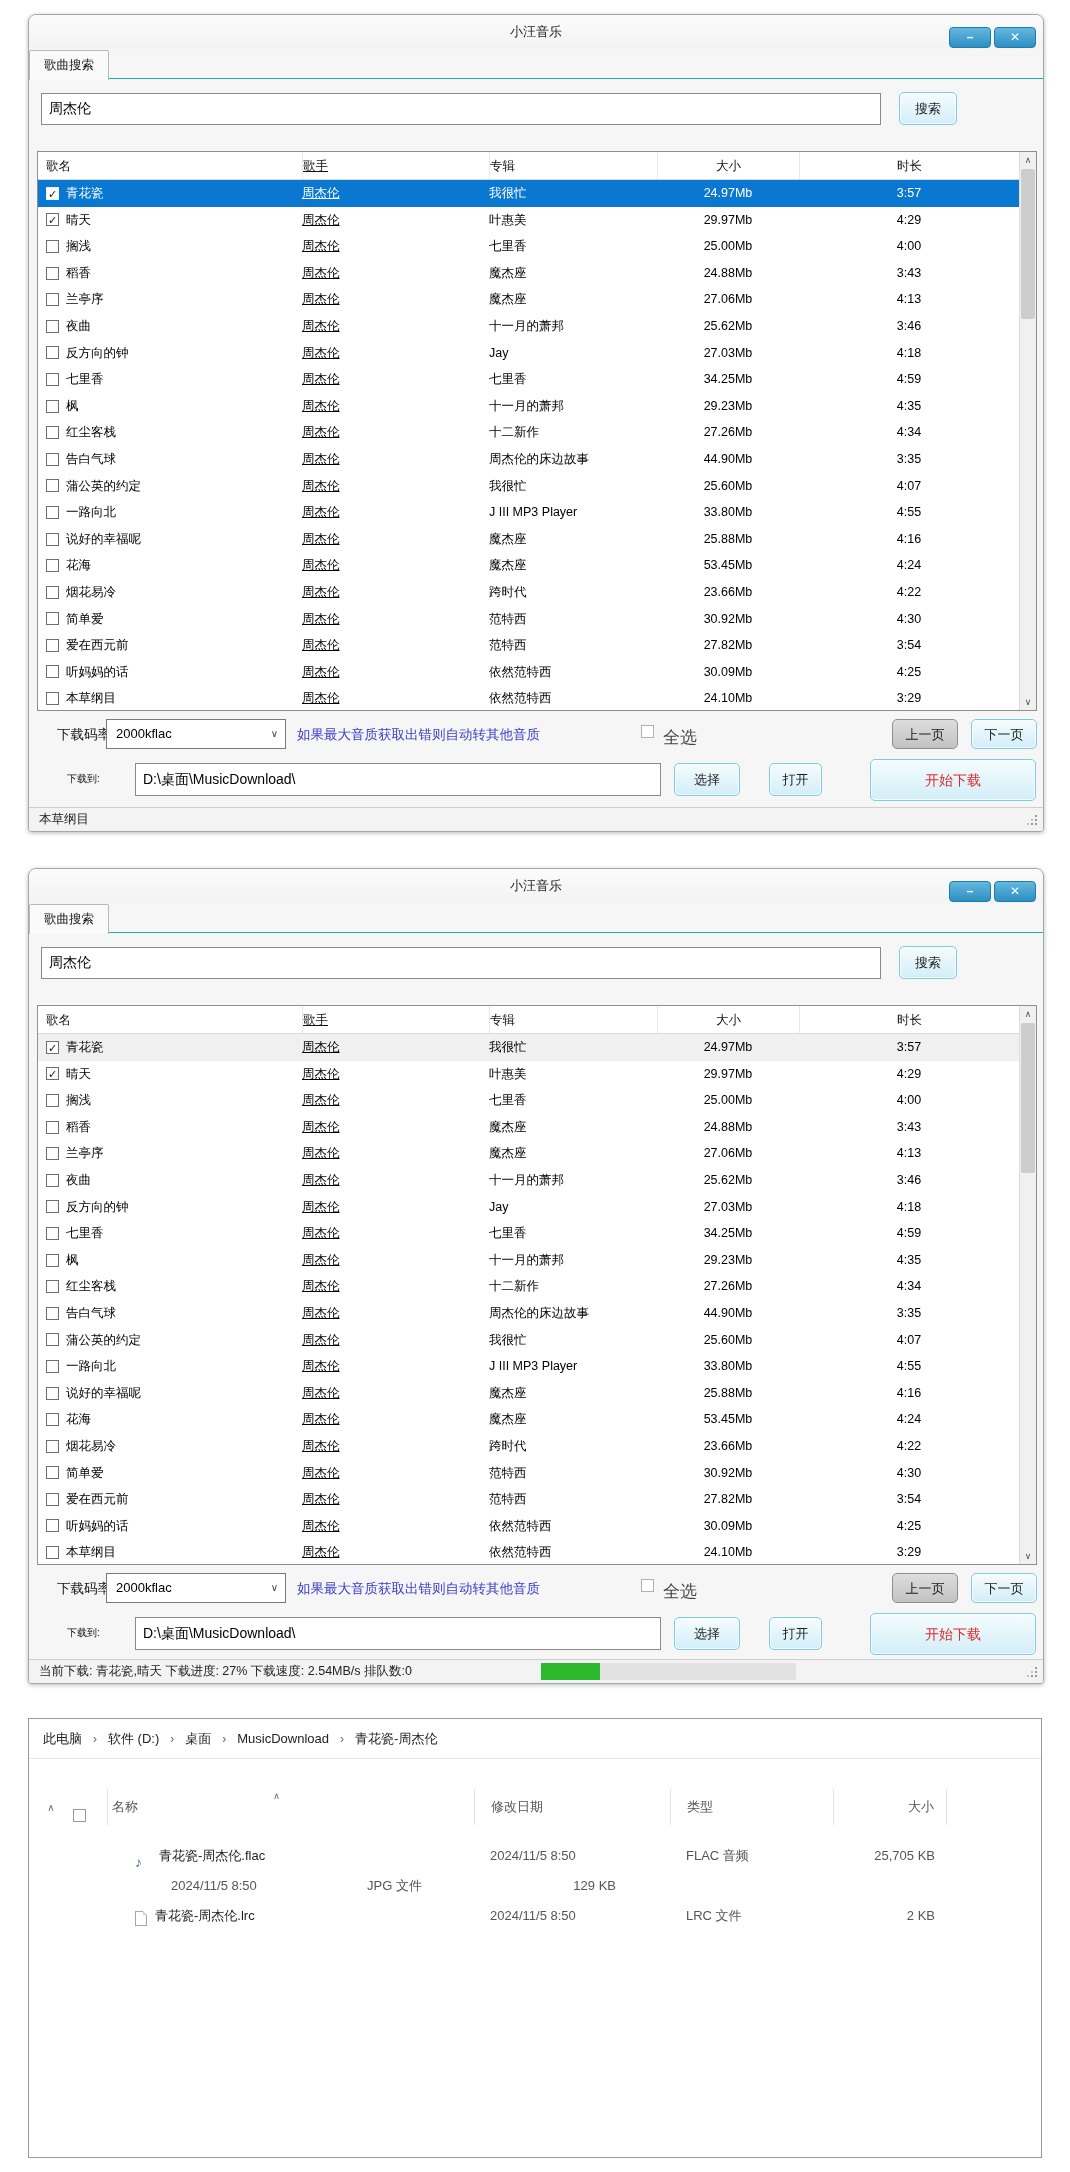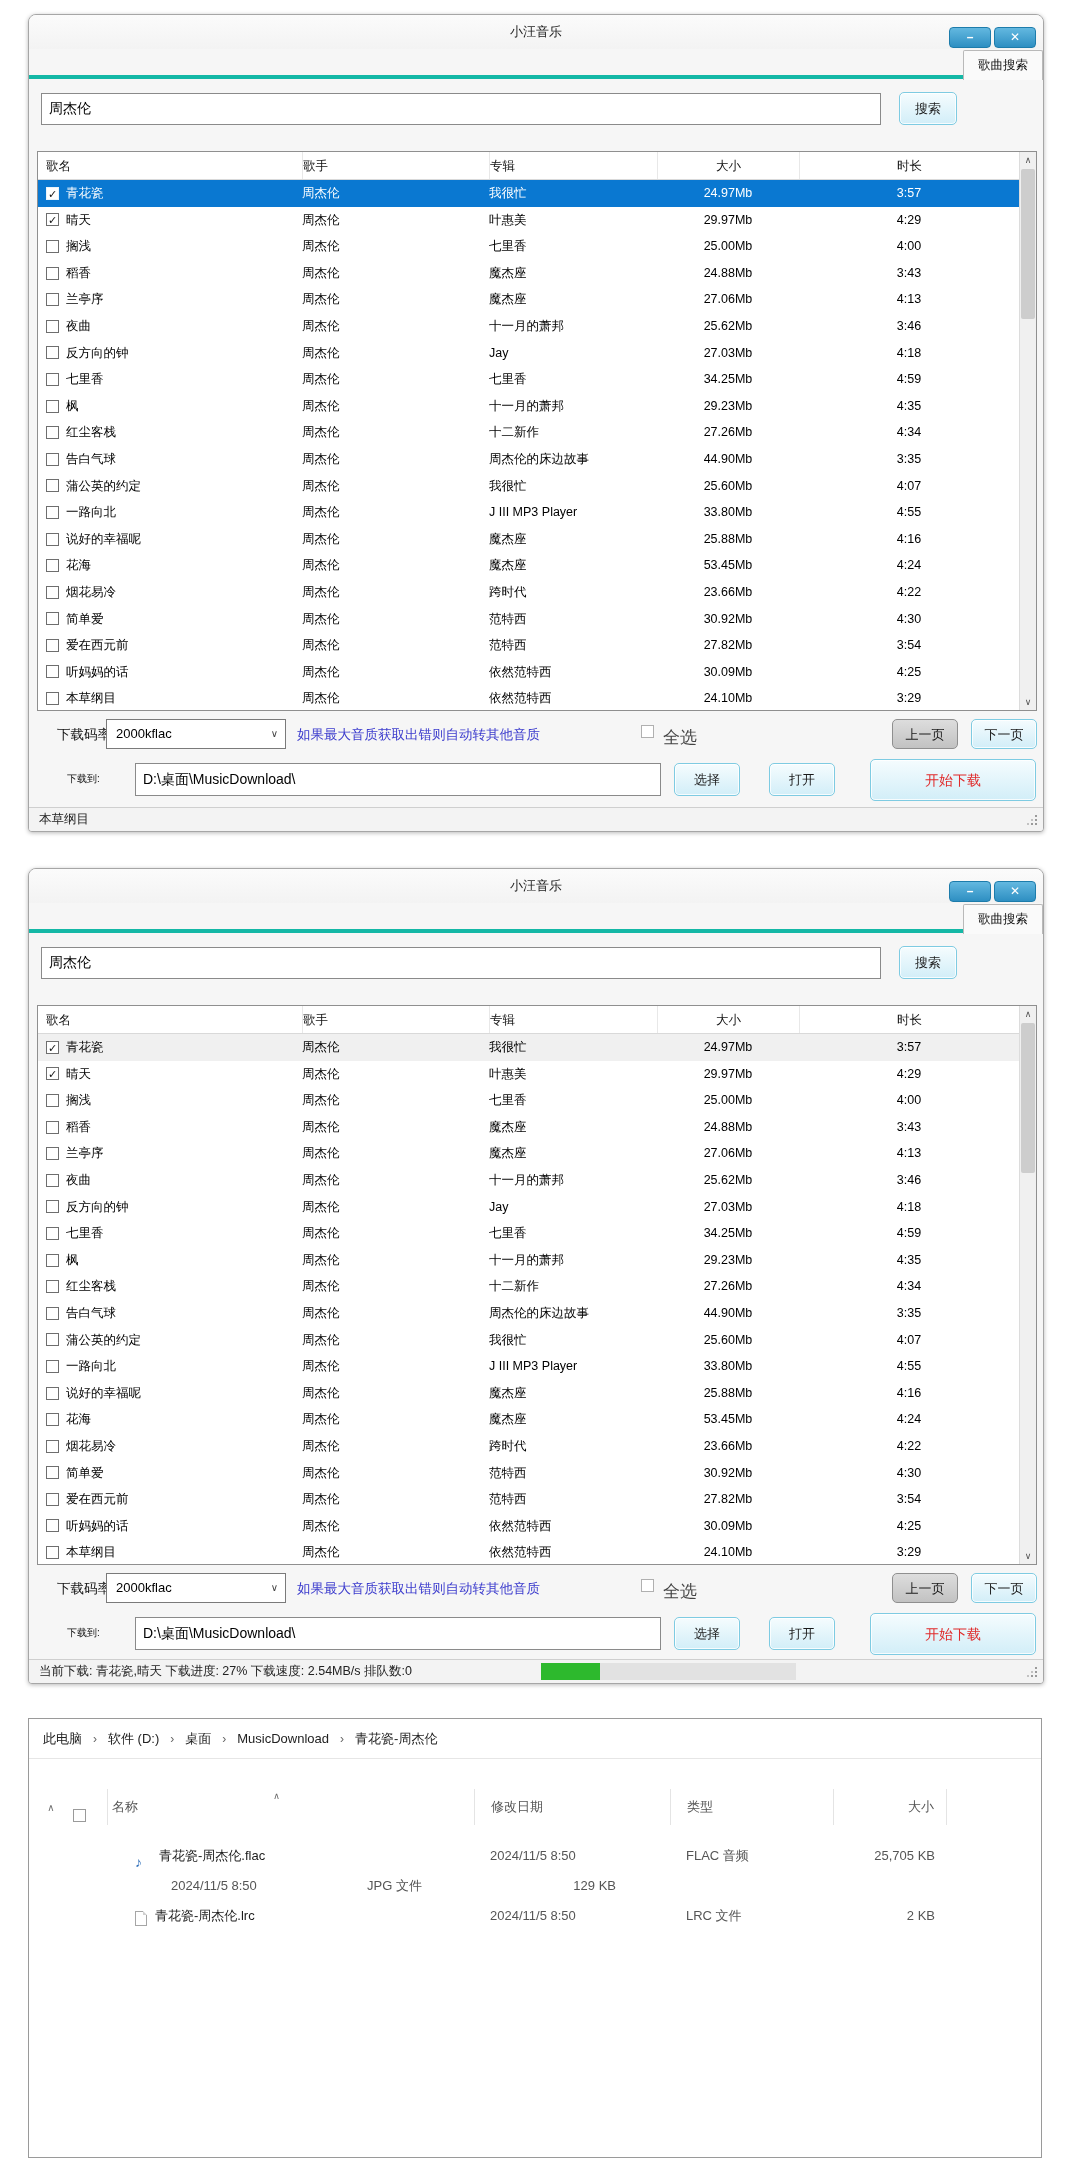--- a/index.html
+++ b/index.html
@@ -13,21 +13,21 @@
   .win-0 { top:14px; }
   .win-1 { top:868px; height:816px; }
 
   .titlebar { height:34px; position:relative; background:linear-gradient(#fbfbfb,#f3f3f3); }
   .title { display:block; text-align:center; line-height:34px; font-size:13px; color:#222; }
   .winbtns { position:absolute; right:7px; top:12px; display:flex; gap:3px; }
   .winbtn { width:42px; height:21px; border-radius:4px; border:1px solid #1d7cab;
     background:linear-gradient(#63b8e0,#2e8fc2); color:#fff; font-size:12px; font-weight:bold;
     text-align:center; line-height:19px; cursor:default; }
 
-  .tabstrip { height:30px; border-bottom:4px solid #14b8a6; padding-left:8px;text-align:right; }
+  .tabstrip { height:30px; border-bottom:1px solid #14b8a6; padding-left:0; }
   .tab { display:inline-block; height:30px; line-height:29px; padding:0 14px;
     background:#fafafa; border:1px solid #b9b9b9; border-bottom:none;
     border-radius:2px 2px 0 0; font-size:12.5px; color:#111; position:relative; top:1px; }
 
   .search-input { position:absolute; left:12px; top:78px; width:840px; height:32px;
     border:1px solid #8a8a8a; background:#fff; font-size:14px; padding:0 7px; color:#000;
     font-family:inherit; }
   .btn { background:linear-gradient(#f5fcfe,#d2eef8); border:1px solid #7ecbe2;
     border-radius:5px; font-size:13px; color:#1a1a1a; text-align:center;
     box-shadow:inset 0 0 0 1px rgba(255,255,255,.8); position:absolute; cursor:default; }
@@ -40,21 +40,21 @@
   .lv-header { display:flex; height:28px; line-height:28px; font-size:12.5px; color:#111;
     border-bottom:1px solid #d9d9d9; background:#fff; }
   .lv-header > span { border-left:1px solid #e8e8e8; }
   .lv-header > span:first-child { border-left:none; }
   .lv-body { font-size:12.5px; color:#000; }
   .lv-row { display:flex; height:26.6px; line-height:26.6px; background:#fff; }
   .lv-row.sel-blue { background:#0a78d1; color:#fff; }
   .lv-row.sel-gray { background:#f0f0f0; }
   .c-name { width:264px; padding-left:8px; display:flex; align-items:center; overflow:hidden; white-space:nowrap; }
   .lv-header .c-name { display:block; }
-  .c-artist { width:187px; overflow:hidden; white-space:nowrap; }
+  .c-artist { width:187px; overflow:hidden; white-space:nowrap;text-decoration:underline; }
   .c-album { width:168px; overflow:hidden; white-space:nowrap; }
   .c-size { width:142px; text-align:center; }
   .c-dur { flex:1; text-align:center; }
 
   .cb { display:inline-block; width:13px; height:13px; border:1px solid #6e6e6e;
     background:#fff; margin-right:7px; text-align:center; line-height:12px;
     font-size:11px; color:#111; flex:0 0 auto; }
   .cb.checked::after { content:"✓"; }
   .lv-row.sel-blue .cb { border-color:#eaf4fb; }
 
@@ -77,21 +77,21 @@
   .selall-lbl { left:634px; top:711px; color:#444; font-size:17px; }
   .prev-btn { left:863px; top:704px; width:66px; height:30px; line-height:29px;
     background:linear-gradient(#dddddd,#c2c2c2); border:1px solid #8f8f8f; box-shadow:none; }
   .next-btn { left:942px; top:704px; width:66px; height:30px; line-height:29px; }
 
   .lbl-dest { left:38px; top:757px; font-size:10px; }
   .dest-input { position:absolute; left:106px; top:748px; width:526px; height:33px;
     border:1px solid #8a8a8a; background:#fff; font-size:14px; padding:0 7px; color:#000;
     font-family:inherit; }
   .choose-btn { left:645px; top:748px; width:66px; height:33px; line-height:32px; }
-  .open-btn { left:740px; top:748px; width:66px; height:33px; line-height:32px; }
+  .open-btn { left:740px; top:748px; width:53px; height:33px; line-height:32px; }
   .start-btn { left:841px; top:744px; width:166px; height:42px; line-height:41px;
     color:#e02b2b; font-size:14px; }
 
   .statusbar { position:absolute; left:0; right:0; bottom:0; height:24px;
     border-top:1px solid #cfcfcf; background:#f3f3f3; font-size:12.5px; color:#222;
     line-height:23px; padding-left:10px; }
   .progress-track { position:absolute; left:512px; top:3px; width:255px; height:17px;
     background:#e2e2e2; }
   .progress-fill { height:100%; background:#2db92d; }
   .grip { position:absolute; right:6px; bottom:6px; width:2px; height:2px; background:#9a9a9a;

